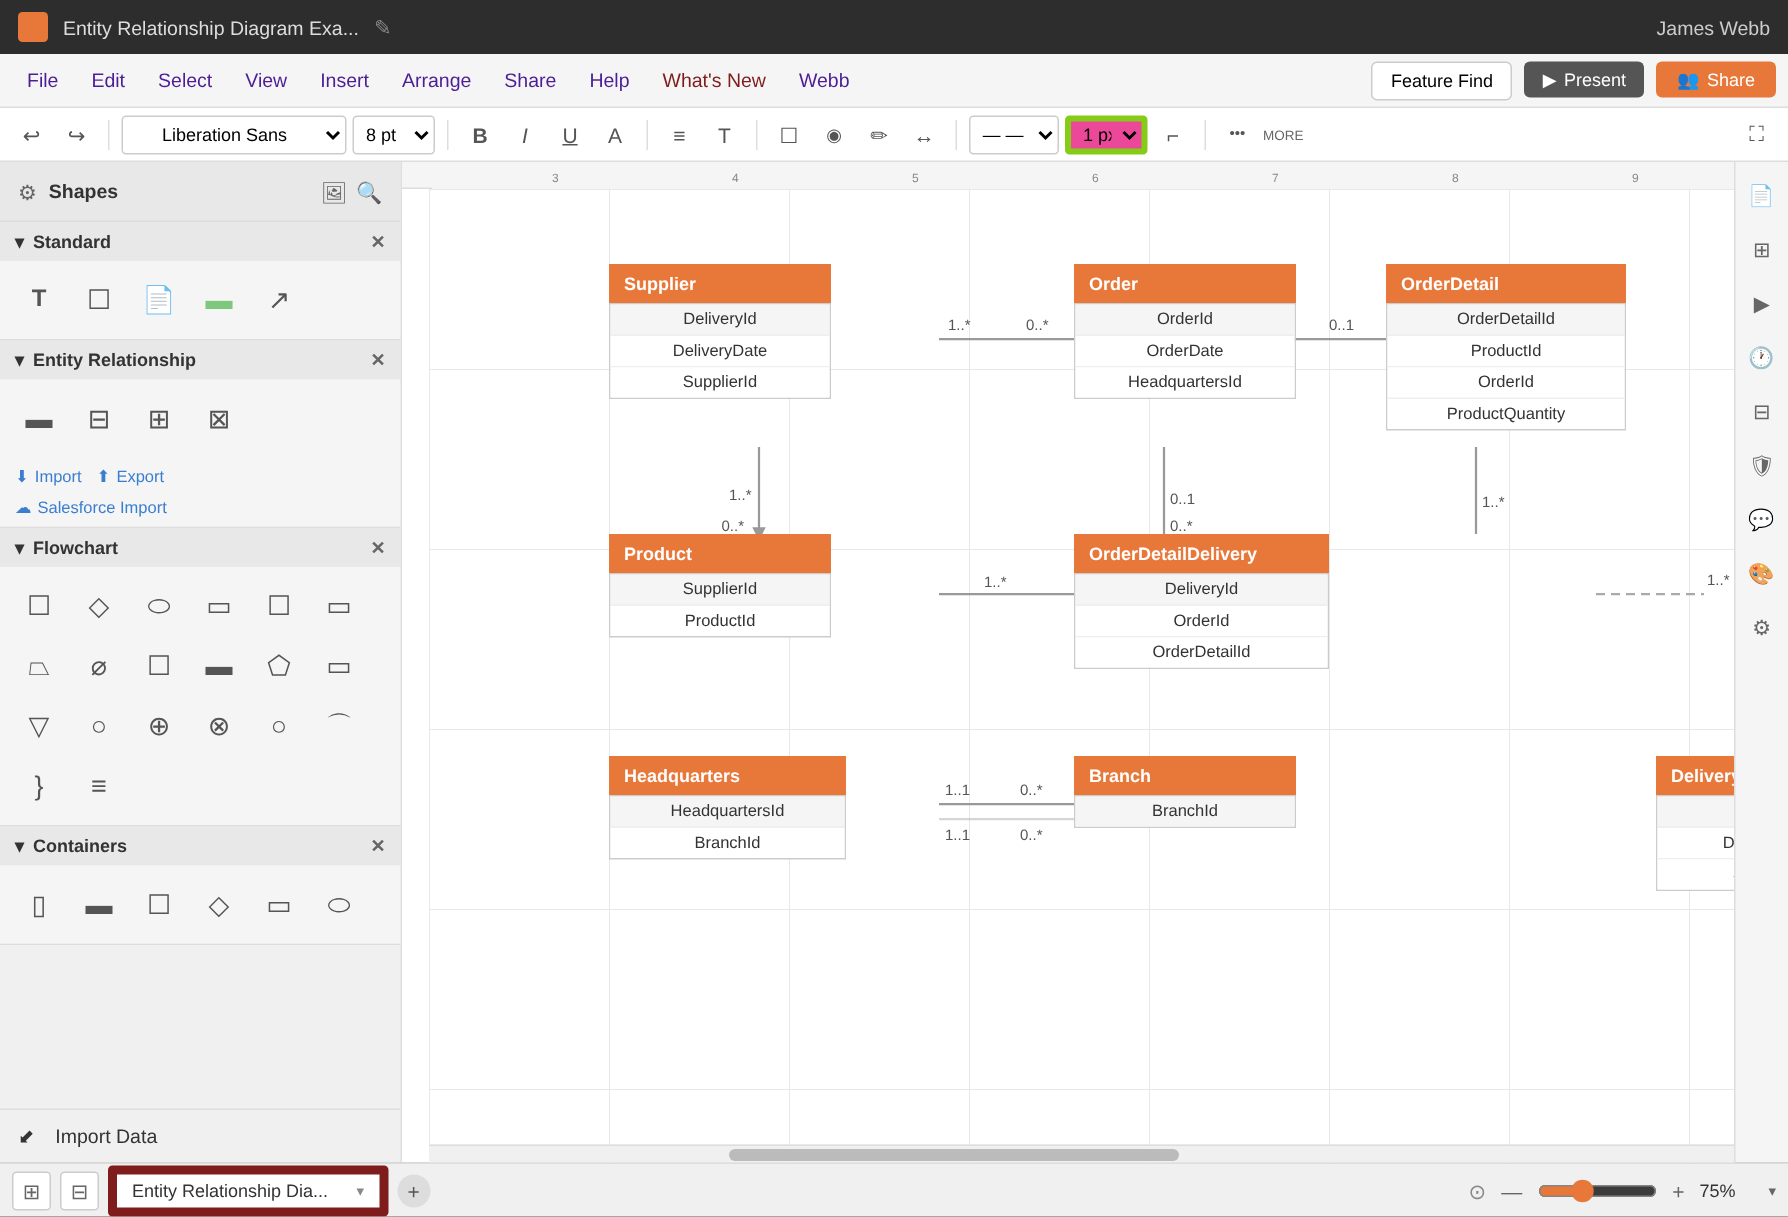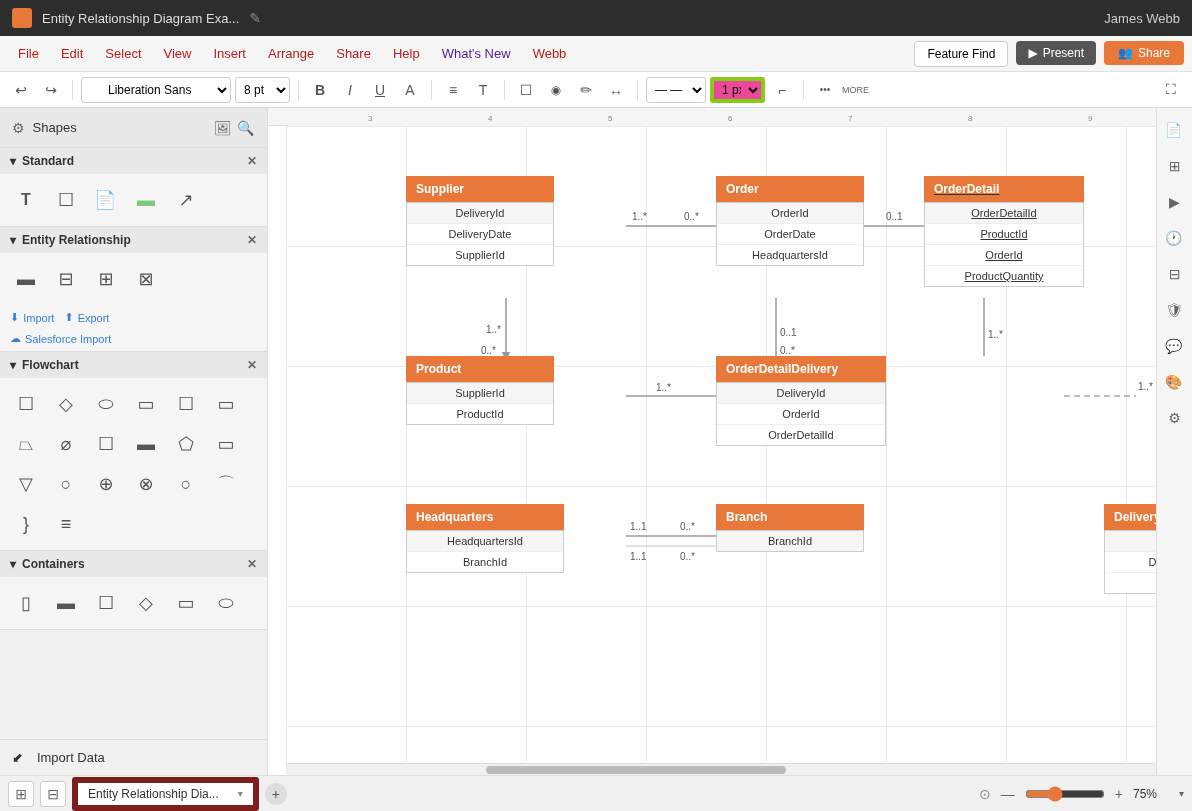--- a/index.html
+++ b/index.html
@@ -34,23 +34,23 @@
       align-items: center;
       padding: 0 8px;
       border-bottom: 1px solid #ddd;
       gap: 2px;
     }
     .menu-item {
       padding: 4px 10px;
       cursor: pointer;
       border-radius: 4px;
       font-size: 13px;
-      color: #b91c1c;
-    }
-    .menu-item.active { color: #4c1d95; }
+      color: #4c1d95;
+    }
+    .menu-item.active { color: #7f1d1d; }
 
     #menu-bar .right-buttons {
       margin-left: auto;
       display: flex;
       align-items: flex-start;
       gap: 8px;
     }
     .btn-feature-find {
       padding: 5px 12px;
       background: #fff;
@@ -170,21 +170,21 @@
     .sidebar-header {
       height: 40px;
       background: #e8e8e8;
       display: flex;
       align-items: center;
       padding: 0 12px;
       border-bottom: 1px solid #ddd;
       gap: 8px;
     }
     .sidebar-header .gear-icon { font-size: 14px; color: #666; }
-    .sidebar-title { font-size: 13px; font-weight: normal; color: #333; flex: 1; }
+    .sidebar-title { font-size: 13px; font-weight: bold; color: #333; flex: 1; }
     .sidebar-header-icons { display: flex; gap: 6px; }
     .sidebar-header-icon { font-size: 14px; color: #666; cursor: pointer; }
 
     
     .shape-section { border-bottom: 1px solid #ddd; }
     .shape-section-header {
       display: flex;
       align-items: center;
       padding: 6px 10px;
       cursor: pointer;
@@ -652,21 +652,21 @@
 
       <div class="erd-entity" style="left:430px;top:50px;width:148px;">
         <div class="erd-header">Order</div>
         <div class="erd-body">
           <div class="erd-row highlighted">OrderId</div>
           <div class="erd-row">OrderDate</div>
           <div class="erd-row">HeadquartersId</div>
         </div>
       </div>
 
-      <div class="erd-entity" style="left:638px;top:50px;width:160px;text-decoration:underline;">
+      <div class="erd-entity" style="left:638px;top:50px;width:160px;">
         <div class="erd-header">OrderDetail</div>
         <div class="erd-body">
           <div class="erd-row highlighted">OrderDetailId</div>
           <div class="erd-row">ProductId</div>
           <div class="erd-row">OrderId</div>
           <div class="erd-row">ProductQuantity</div>
         </div>
       </div>
 
       <div class="erd-entity" style="left:120px;top:230px;width:148px;">

